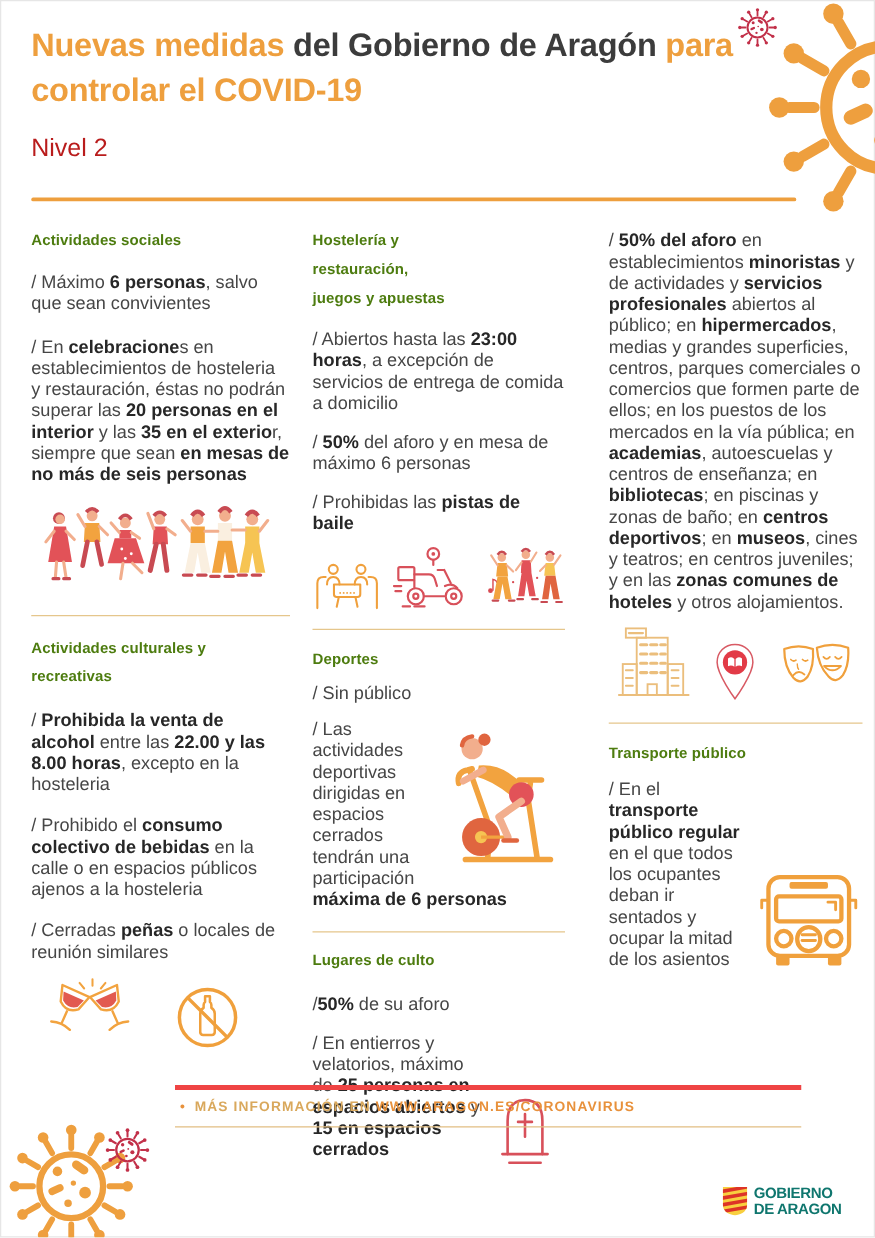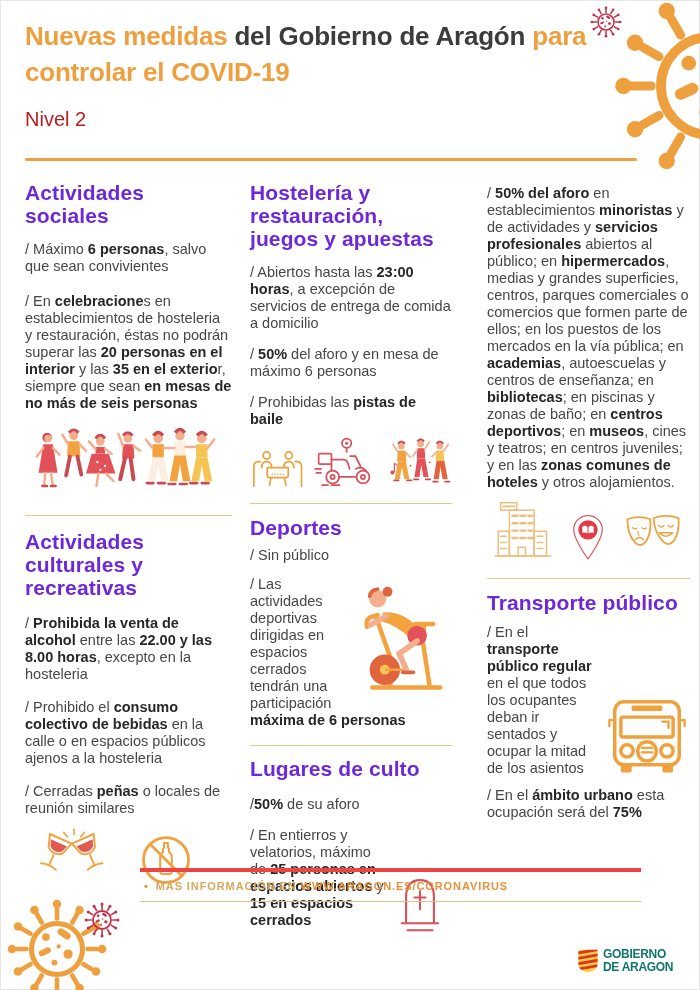--- a/index.html
+++ b/index.html
@@ -10,21 +10,21 @@
          font-weight:700;letter-spacing:-0.2px;}
   .c-o{color:#EE9F3E;}
   .c-d{color:#3C3C3C;}
   .level{position:absolute;left:25px;top:108px;font-size:20px;font-weight:400;color:#b91c1c;}
   .header-rule{position:absolute;left:25px;top:158px;width:612px;height:3px;background:#EE9F3E;border-radius:2px;}
   
   .col{position:absolute;top:175px;}
   #col1{left:25px;width:207px;}
   #col2{left:250px;width:202px;}
   #col3{left:487px;width:203px;}
-  .h{font-size:21px;line-height:23px;font-weight:700;color:#6d28d9;margin:0;white-space:pre-line;letter-spacing:0.1px;}
+  .h{font-size:12px;line-height:23px;font-weight:700;color:#4d7c0f;margin:0;white-space:pre-line;letter-spacing:0.1px;}
   .t{font-size:14.5px;line-height:17px;color:#464646;margin:0;white-space:pre-line;}
   .t .sb{font-weight:700;color:#272727;}
   .div{border:none;border-top:1.6px solid #E5C68C;margin:0;}
   .icons{display:flex;align-items:flex-end;}
   .fl{float:right;}
   svg{display:block;}
   .ic-orange{color:#F0A03C;}
   .ic-pale{color:#EBBE7C;}
   .ic-red{color:#D8505A;}
   .ic-vo{color:#EE9F3E;}
@@ -328,21 +328,20 @@
       </svg>
       <svg class="ic-orange" width="66" height="48" viewBox="0 0 126 92">
           <use href="#masks"></use>
         </svg>
     </div>
     <hr class="div" style="margin-top:17px">
     <h2 class="h" style="margin-top:12px">Transporte público</h2>
     <p class="t" style="margin-top:10px"><svg class="fl ic-orange" style="margin:70px 0 0 4px" width="86" height="80" viewBox="0 0 112 104">
           <use href="#bus"></use>
         </svg><span>/ En el </span><span class="sb">transporte público regular</span><span> en el que todos los ocupantes deban ir sentados y ocupar la mitad de los asientos</span></p>
-    <p class="t" style="margin-top:10px;clear:both"><span>/ En el </span><span class="sb">ámbito urbano</span><span> esta ocupación será del </span><span class="sb">75%</span></p>
   </div>
 
   <svg class="abs ic-vo" style="left:6px;top:898px" width="102" height="102" viewBox="0 0 120 120">
       <use href="#virus"></use>
     </svg>
   <svg class="abs ic-vr" style="left:84px;top:902px" width="36" height="36" viewBox="0 0 120 120">
       <use href="#virus"></use>
     </svg>
 
   <div class="infobar">

